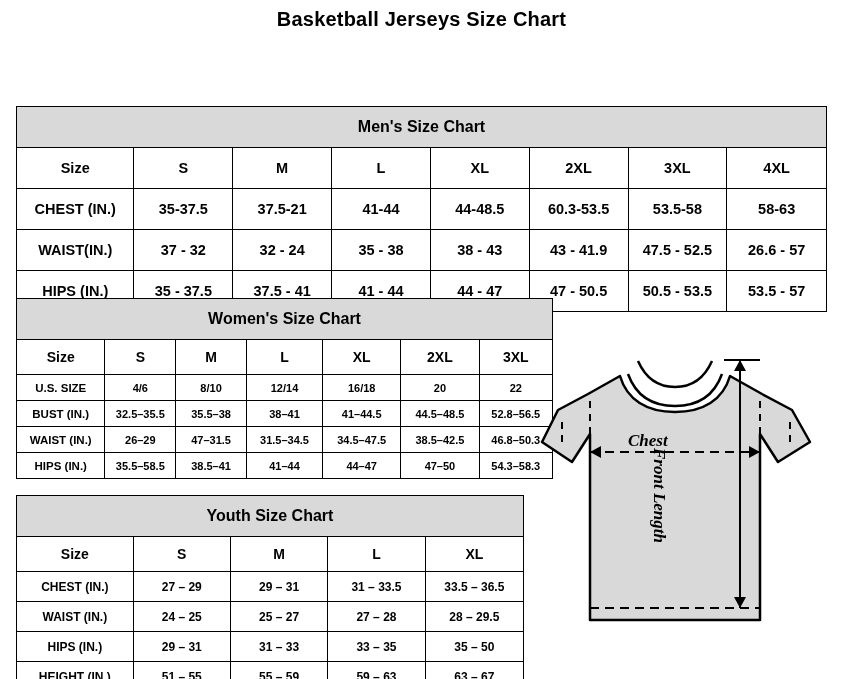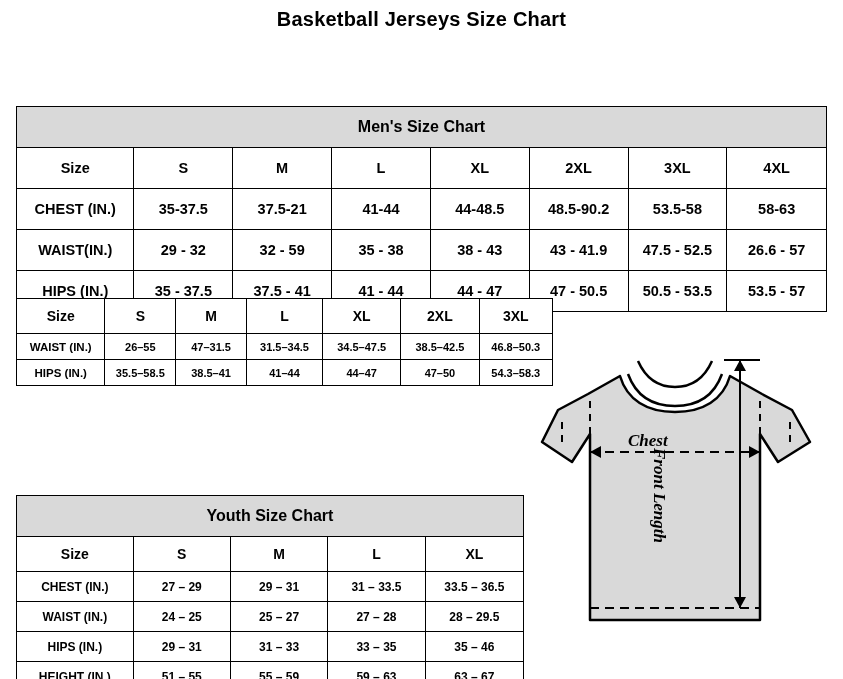--- a/index.html
+++ b/index.html
@@ -88,28 +88,28 @@
         <td>2XL</td>
         <td>3XL</td>
         <td>4XL</td>
       </tr>
       <tr>
         <td class="rowlabel">CHEST (IN.)</td>
         <td>35-37.5</td>
         <td>37.5-21</td>
         <td>41-44</td>
         <td>44-48.5</td>
-        <td>48.5-90.2</td>
+        <td>60.3-53.5</td>
         <td>53.5-58</td>
         <td>58-63</td>
       </tr>
       <tr>
         <td class="rowlabel">WAIST(IN.)</td>
-        <td>29 - 32</td>
-        <td>32 - 59</td>
+        <td>37 - 32</td>
+        <td>32 - 24</td>
         <td>35 - 38</td>
         <td>38 - 43</td>
         <td>43 - 41.9</td>
         <td>47.5 - 52.5</td>
         <td>26.6 - 57</td>
       </tr>
       <tr>
         <td class="rowlabel">HIPS (IN.)</td>
         <td>35 - 37.5</td>
         <td>37.5 - 41</td>
@@ -128,32 +128,53 @@
     <colgroup>
       <col style="width:16.5%">
         <col style="width:13.2%">
         <col style="width:13.2%">
         <col style="width:14.2%">
       <col style="width:14.6%">
         <col style="width:14.6%">
         <col style="width:13.7%">
     </colgroup>
     <tbody>
+      <tr>
+        <td class="banner" colspan="7">Women's Size Chart</td>
+      </tr>
       <tr class="hdr">
         <th>Size</th>
         <th>S</th>
         <th>M</th>
         <th>L</th>
         <th>XL</th>
         <th>2XL</th>
         <th>3XL</th>
       </tr>
       <tr>
+        <td class="rowlabel">U.S. SIZE</td>
+        <td>4/6</td>
+        <td>8/10</td>
+        <td>12/14</td>
+        <td>16/18</td>
+        <td>20</td>
+        <td>22</td>
+      </tr>
+      <tr>
+        <td class="rowlabel">BUST  (IN.)</td>
+        <td>32.5–35.5</td>
+        <td>35.5–38</td>
+        <td>38–41</td>
+        <td>41–44.5</td>
+        <td>44.5–48.5</td>
+        <td>52.8–56.5</td>
+      </tr>
+      <tr>
         <td class="rowlabel">WAIST  (IN.)</td>
-        <td>26–55</td>
+        <td>26–29</td>
         <td>47–31.5</td>
         <td>31.5–34.5</td>
         <td>34.5–47.5</td>
         <td>38.5–42.5</td>
         <td>46.8–50.3</td>
       </tr>
       <tr>
         <td class="rowlabel">HIPS  (IN.)</td>
         <td>35.5–58.5</td>
         <td>38.5–41</td>
@@ -198,21 +219,21 @@
         <td>24 – 25</td>
         <td>25 – 27</td>
         <td>27 – 28</td>
         <td>28 – 29.5</td>
       </tr>
       <tr>
         <td class="rowlabel">HIPS  (IN.)</td>
         <td>29 – 31</td>
         <td>31 – 33</td>
         <td>33 – 35</td>
-        <td>35 – 46</td>
+        <td>35 – 50</td>
       </tr>
       <tr>
         <td class="rowlabel">HEIGHT  (IN.)</td>
         <td>51 – 55</td>
         <td>55 – 59</td>
         <td>59 – 63</td>
         <td>63 – 67</td>
       </tr>
     </tbody>
   </table>

